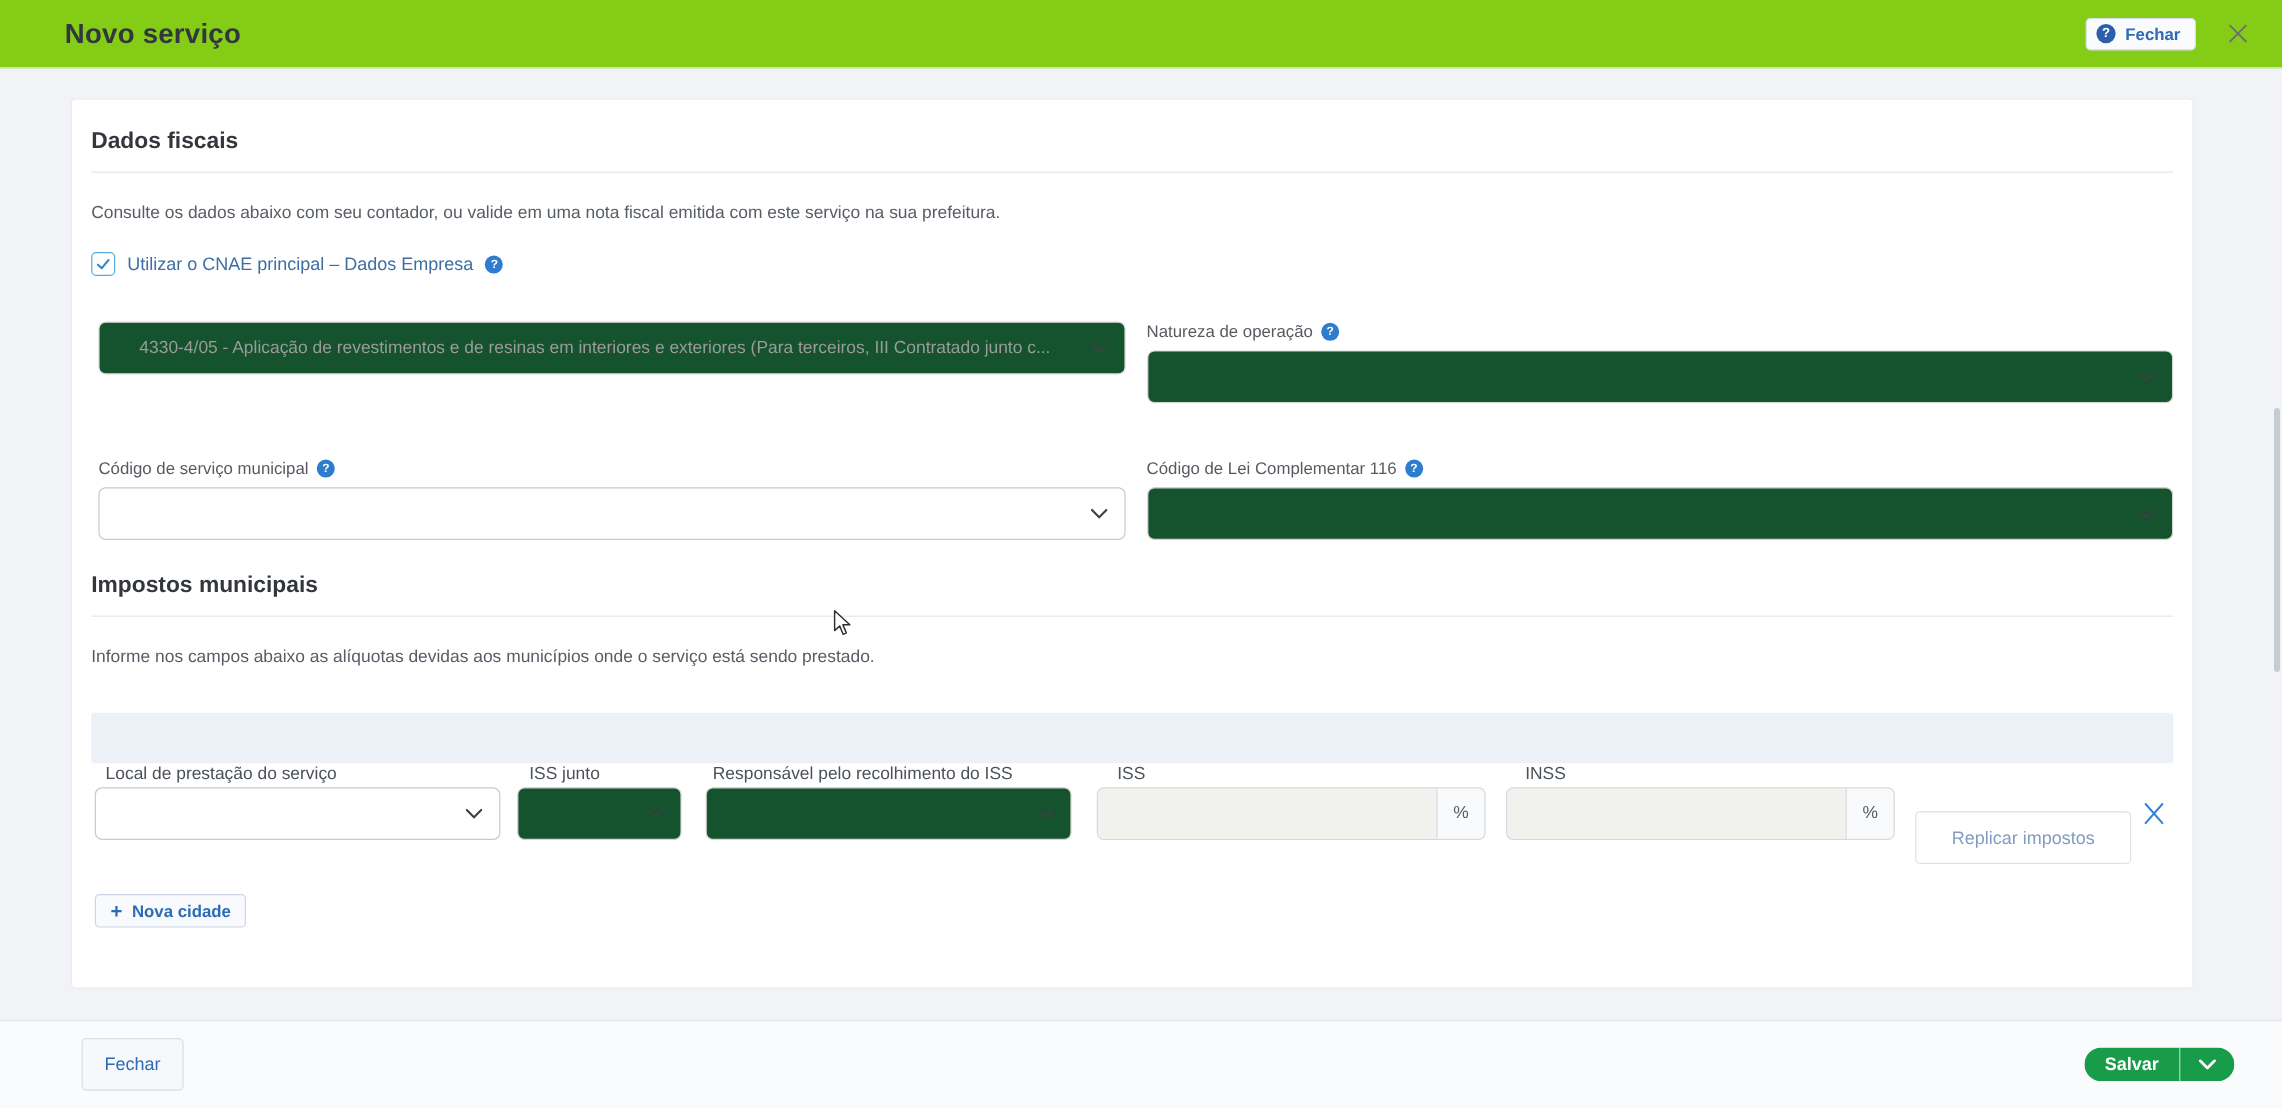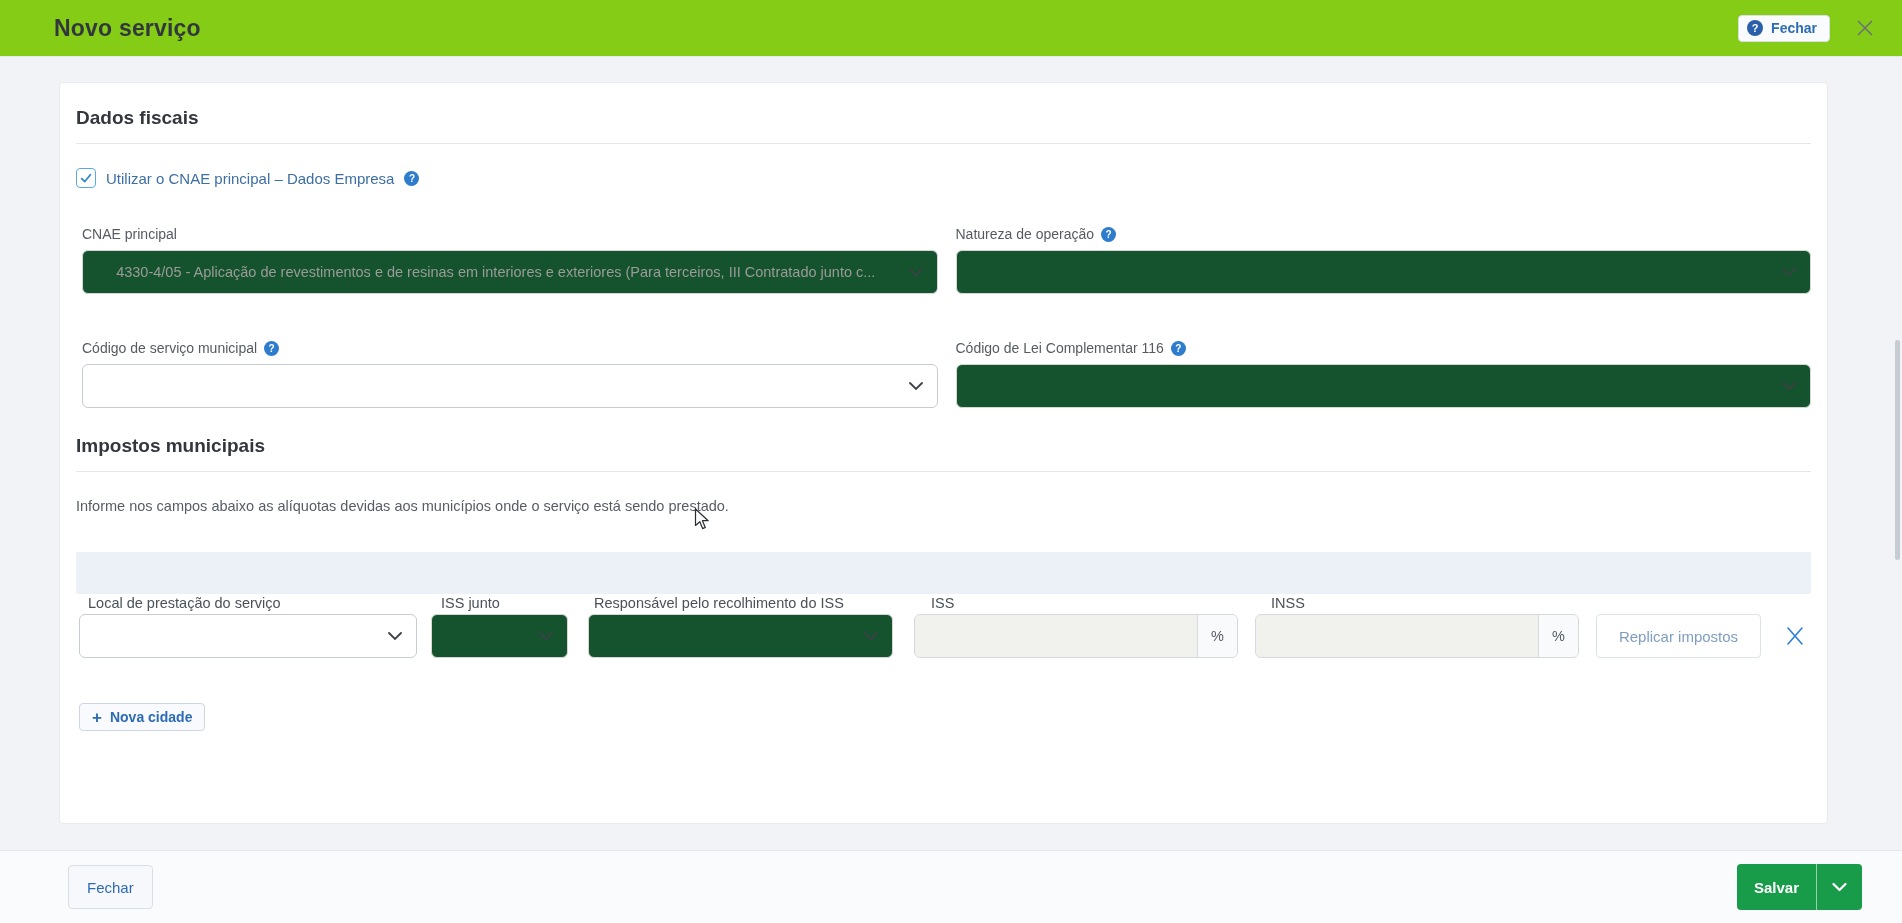--- a/index.html
+++ b/index.html
@@ -70,21 +70,21 @@
   .thead { position:relative; height:42px; background:#ecf1f8; border-radius:2px; }
   .thead span { position:absolute; top:50%; transform:translateY(-50%); font-size:14.5px; color:#4b5158; white-space:nowrap;margin-top:30px; }
   .th-c1 { left:12px; } .th-c2 { left:365px; } .th-c3 { left:518px; } .th-c4 { left:855px; } .th-c5 { left:1195px; }
   .trow { position:relative; height:44px; margin-top:20px; }
   .trow .abs { position:absolute; top:0; height:44px; }
   .c1 { left:3px;    width:338px; }
   .c2 { left:355px;  width:137px; }
   .c3 { left:512px;  width:305px; }
   .c4 { left:838px;  width:324px; }
   .c5 { left:1179px; width:324px; }
-  .c6 { left:1520px; width:165px; }
+  .c6 { left:1520px; width:180px;margin-top:20px; }
   .c7 { left:1706px; width:26px; display:flex; align-items:center; justify-content:center; }
 
   .pct-group {
     display:flex; border:1px solid #d5d8dd; border-radius:6px; overflow:hidden; height:44px; background:#f1f1ed;
   }
   .pct-group input {
     flex:1 1 auto; min-width:0; border:none; background:#f1f1ed; outline:none;
     font-family:inherit; font-size:14.5px; padding:0 10px; color:#44484e;
   }
   .pct-addon {
@@ -108,21 +108,21 @@
   
   .footer {
     position:absolute; left:0; right:0; bottom:0; height:73px;
     background:#fafbfc; border-top:1px solid #e2e5ea;
     display:flex; align-items:center; padding:0 40px 0 68px;
   }
   .btn-fechar {
     height:44px; padding:0 18px; background:#f6f8fb; border:1px solid #d8dee8; border-radius:4px;
     color:#2d6cb5; font-size:15px; font-family:inherit; cursor:pointer;
   }
-  .save-split { margin-left:auto; display:flex; height:46px; border-radius:4px; overflow:hidden; }
+  .save-split { margin-left:auto; display:flex; height:28px; border-radius:16px; overflow:hidden; }
   .btn-save {
     background:#189c4a; color:#fff; border:none; font-family:inherit;
     font-size:15px; font-weight:700; padding:0 17px; cursor:pointer;
   }
   .btn-save-caret {
     background:#189c4a; border:none; border-left:1px solid rgba(255,255,255,.55);
     width:46px; display:flex; align-items:center; justify-content:center; cursor:pointer;
   }
 
   
@@ -145,36 +145,34 @@
         </svg>
     </button>
   </div>
 </header>
 
 <main class="content">
   <section class="card">
 
     <h2 class="section">Dados fiscais</h2>
     <hr class="divider">
+    <p class="desc">Consulte os dados abaixo com seu contador, ou valide em uma nota fiscal emitida com este serviço na sua prefeitura.</p>
 
     <div class="checkbox-row">
       <span class="checkbox">
         <svg width="14" height="14" viewBox="0 0 24 24">
             <polyline points="4.5,13 10,18 19.5,6.5" fill="none" stroke="#2f86c9" stroke-width="3" stroke-linecap="round" stroke-linejoin="round"></polyline>
           </svg>
       </span>
       <span class="cb-label">Utilizar o CNAE principal – Dados Empresa</span>
       <span class="qicon small">?</span>
     </div>
 
     <div class="grid2">
       <div class="field">
-        <div class="field-label">
-            <span>CNAE principal</span>
-          </div>
         <div class="select disabled">
           <span class="value">4330-4/05 - Aplicação de revestimentos e de resinas em interiores e exteriores (Para terceiros, III Contratado junto c...</span>
           <svg class="chev" width="14" height="9" viewBox="0 0 14 9">
               <polyline points="1,1.5 7,7.5 13,1.5" fill="none" stroke="#3c4147" stroke-width="1.8" stroke-linecap="round"></polyline>
             </svg>
         </div>
       </div>
       <div class="field">
         <div class="field-label">
           <span>Natureza de operação</span>

